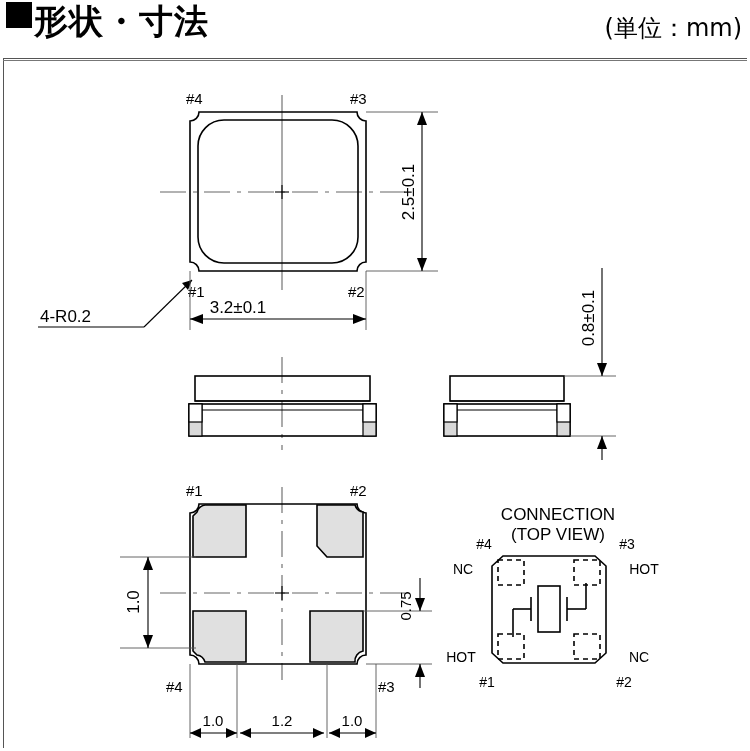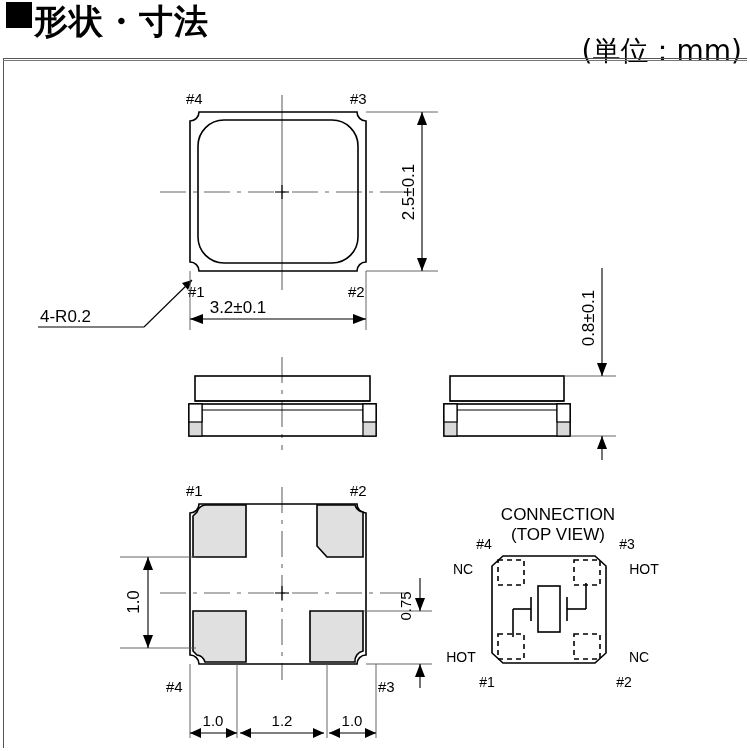--- a/index.html
+++ b/index.html
@@ -48,23 +48,22 @@
     font-weight: 700;
     letter-spacing: 1px;
     line-height: 38px;
     white-space: nowrap;
   }
   .header-unit {
     position: absolute;
     right: 8px;
     top: 12px;
     font-family: "DejaVu Sans", sans-serif;
-    font-size: 28px;
+    font-size: 24px;
     white-space: nowrap;
-    margin-top: 20px;
   }
 
   
   .frame {
     position: absolute;
     left: 3px;
     top: 58px;
     width: 744px;
     height: 690px;
     border-left: 1.5px solid #555;

